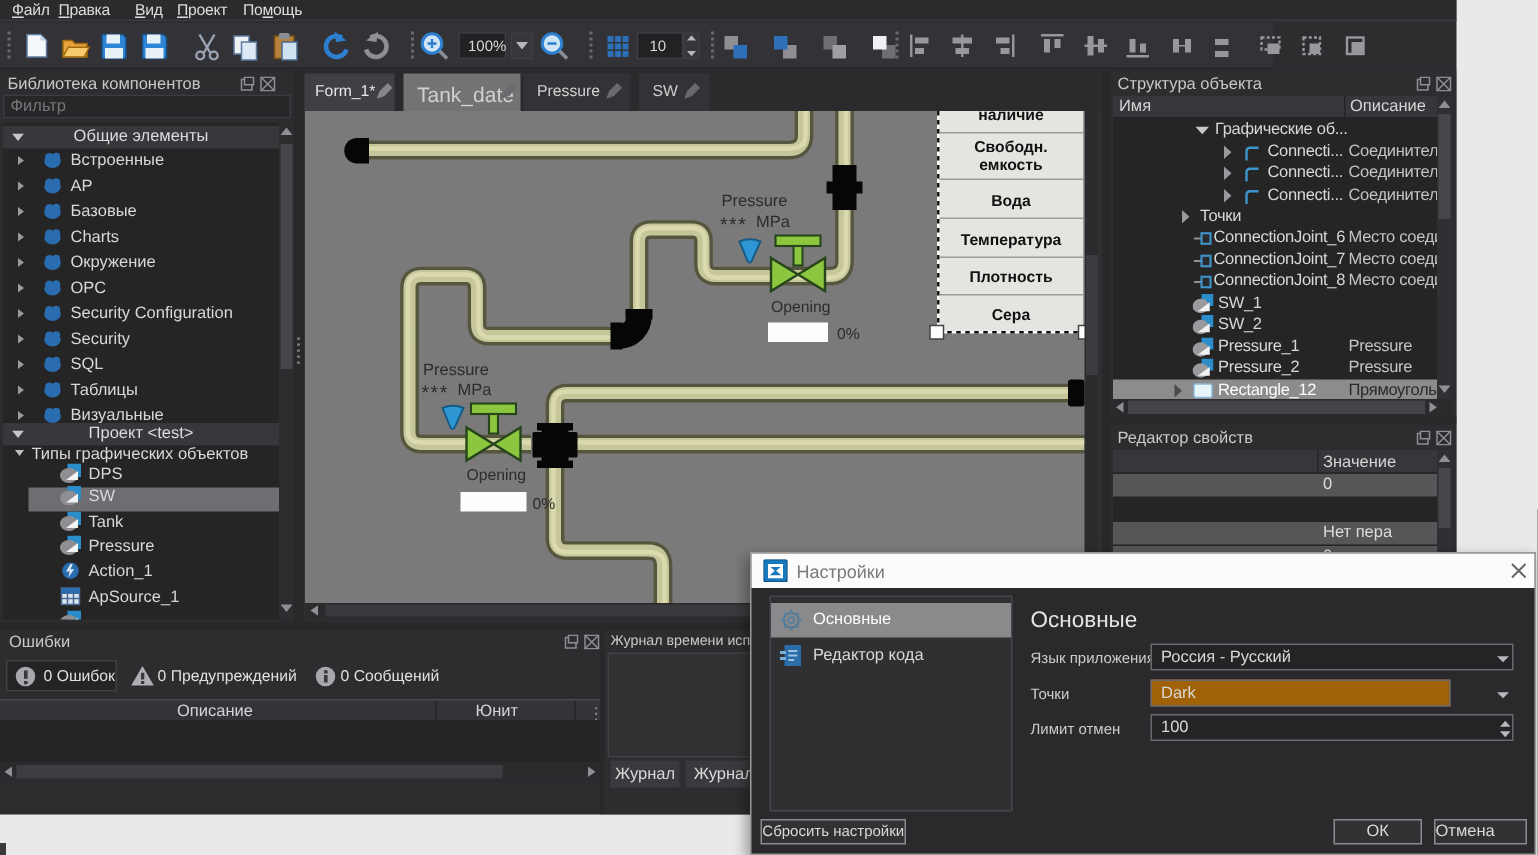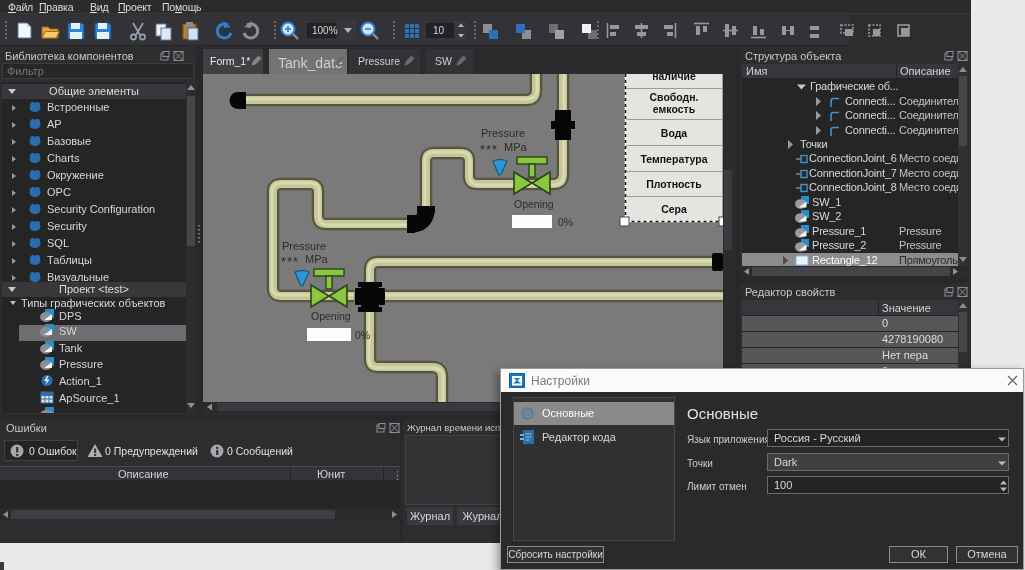--- a/index.html
+++ b/index.html
@@ -569,23 +569,20 @@
           </g>
         </svg>
   <div class="abs" style="left:2px;top:253px;width:216px;height:15px;background:#37373b;color:#d4d4d4;font-size:11px">
     <span class="abs" style="left:140px;top:2px">Значение</span>
     <div class="abs" style="left:136px;top:0;width:1px;height:15px;background:#252528"></div>
   </div>
   <div class="abs" style="left:2px;top:268px;width:216px;height:100px;background:#252526;color:#dcdcdc;font-size:11px">
     <div class="abs" style="left:0;top:1px;width:216px;height:15px;background:#565659">
             <span class="abs" style="left:140px;top:1px">0</span>
           </div>
-    <div class="abs" style="left:0;top:17px;width:216px;height:15px;background:#565659">
-            <span class="abs" style="left:140px;top:1px">4278190080</span>
-          </div>
     <div class="abs" style="left:0;top:33px;width:216px;height:15px;background:#565659">
             <span class="abs" style="left:140px;top:1px">Нет пера</span>
           </div>
     <div class="abs" style="left:0;top:49px;width:216px;height:15px;background:#565659">
             <span class="abs" style="left:140px;top:1px">0</span>
           </div>
   </div>
   <div class="abs" style="left:218px;top:253px;width:10px;height:115px;background:#303034">
     <svg class="abs" style="left:1px;top:2px" width="8" height="8">
             <path d="M0 6 l4 -5 4 5 z" fill="#8f8f93"></path>
@@ -681,33 +678,33 @@
   </div>
   <span class="abs" style="left:186px;top:36px;color:#e4e4e4;font-size:15px">Основные</span>
   <span class="abs" style="left:186px;top:65px;color:#cccccc;font-size:10px">Язык приложения</span>
   <div class="abs" style="left:266px;top:60px;width:242px;height:18px;background:#242427;border:1px solid #6a6a6e">
     <span class="abs" style="left:6px;top:2px;color:#d8d8d8;font-size:11px">Россия - Русский</span>
     <svg class="abs" style="left:230px;top:7px" width="8" height="5">
           <path d="M0 0.5 h8 l-4 4 z" fill="#b8b8bc"></path>
         </svg>
   </div>
   <span class="abs" style="left:186px;top:89px;color:#cccccc;font-size:10px">Точки</span>
-  <div class="abs" style="left:266px;top:84px;width:242px;height:18px;background:#404040;border:1px solid #6a6a6e">
+  <div class="abs" style="left:266px;top:84px;width:200px;height:18px;background:#a16207;border:1px solid #6a6a6e">
     <span class="abs" style="left:6px;top:2px;color:#d8d8d8;font-size:11px">Dark</span>
     <svg class="abs" style="left:230px;top:7px" width="8" height="5">
           <path d="M0 0.5 h8 l-4 4 z" fill="#b8b8bc"></path>
         </svg>
   </div>
   <span class="abs" style="left:186px;top:112px;color:#cccccc;font-size:10px">Лимит отмен</span>
   <div class="abs" style="left:266px;top:107px;width:242px;height:18px;background:#242427;border:1px solid #6a6a6e">
     <span class="abs" style="left:6px;top:2px;color:#d8d8d8;font-size:11px">100</span>
     <svg class="abs" style="left:232px;top:3px" width="7" height="12">
           <path d="M0 4.5 l3.5 -4 3.5 4 z" fill="#b8b8bc"></path>
           <path d="M0 7.5 l3.5 4 3.5 -4 z" fill="#b8b8bc"></path>
         </svg>
   </div>
   <div class="abs" style="left:6px;top:177px;width:97px;height:17px;background:#323235;border:1px solid #8a8a8e;color:#d8d8d8;font-size:10px;text-align:center;padding-top:2px;white-space:nowrap">Сбросить настройки</div>
   <div class="abs" style="left:388px;top:177px;width:59px;height:17px;background:#323235;border:1px solid #8a8a8e;color:#d8d8d8;font-size:11px;text-align:center;padding-top:1px">ОК</div>
-  <div class="abs" style="left:455px;top:177px;width:62px;height:17px;background:#323235;border:1px solid #8a8a8e;color:#d8d8d8;font-size:11px;text-align:center;padding-top:1px">Отмена</div>
+  <div class="abs" style="left:455px;top:177px;width:62px;height:17px;background:#323235;border:1px solid #8a8a8e;color:#d8d8d8;font-size:11px;text-align:left;padding-top:1px">Отмена</div>
 </div>
 <div class="abs" style="left:0px;top:562px;width:4px;height:8px;background:#3a3a3a"></div>
     <div class="abs" style="left:340px;top:565px;width:95px;height:5px;opacity:0.75"></div>
 </div>
 
 </body></html>

